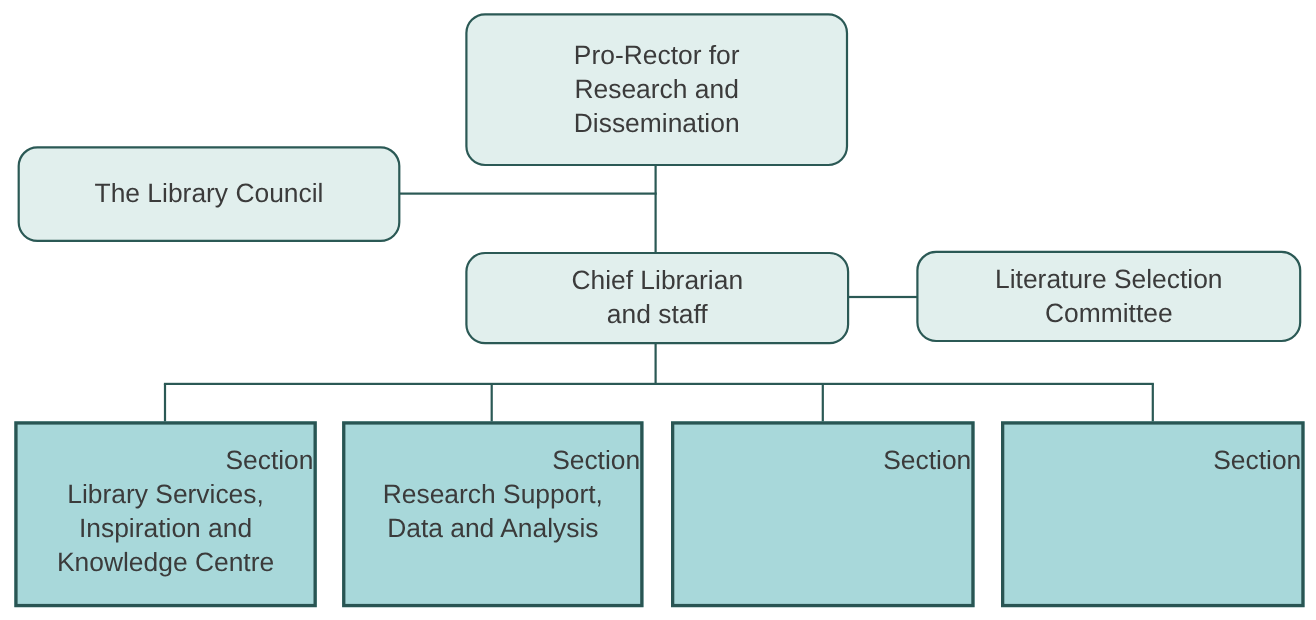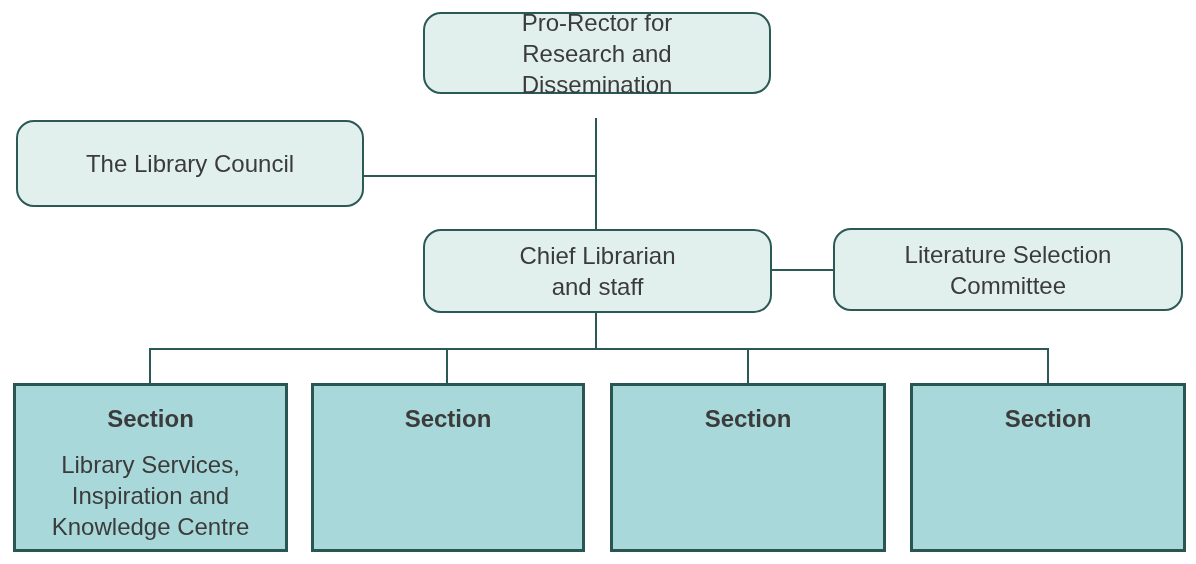--- a/index.html
+++ b/index.html
@@ -37,22 +37,22 @@
     border: 2px solid var(--rounded-border, #2b5955);
     border-radius: 18px;
     display: flex;
     align-items: center;
     justify-content: center;
     text-align: center;
     font-size: 24px;
     line-height: 31px;
     white-space: pre-line;
   }
-  .n-pro-rector { left: 423px; top: 12px;  width: 348px; height: 82px; }
-  .n-council    { left: 16px;  top: 120px; width: 348px; height: 87px;  }
+  .n-pro-rector { left: 423px; top: 12px;  width: 348px; height: 139px; }
+  .n-council    { left: 16px;  top: 133px; width: 348px; height: 87px;  }
   .n-chief      { left: 423px; top: 229px; width: 349px; height: 84px;  }
   .n-litcom     { left: 833px; top: 228px; width: 350px; height: 83px;  }
 
   
   .section {
     position: absolute;
     box-sizing: border-box;
     top: 383px;
     height: 169px;
     background: var(--section-fill, #a8d8da);
@@ -60,22 +60,22 @@
     text-align: center;
     font-size: 24px;
     line-height: 31px;
     padding-top: 17px;
   }
   .s-1 { left: 13px;  width: 275px; }
   .s-2 { left: 311px; width: 274px; }
   .s-3 { left: 610px; width: 276px; }
   .s-4 { left: 910px; width: 276px; }
 
-  .section-heading { font-weight: bold; }
-  .section-label   { white-space: pre-line; margin-top: 15px; }
+  .section-heading { font-weight: normal; text-align: right; }
+  .section-label   { white-space: pre-line; }
 </style>
 </head>
 <body>
 
 <div class="canvas">
 
   <div class="line l-top-to-chief"></div>
   <div class="line l-council-h"></div>
   <div class="line l-litcom-h"></div>
   <div class="line l-chief-down"></div>
@@ -99,20 +99,22 @@
 
   <div class="section s-1">
     <div class="section-heading">Section</div>
     <div class="section-label">Library Services,
 Inspiration and
 Knowledge Centre</div>
   </div>
 
   <div class="section s-2">
     <div class="section-heading">Section</div>
+    <div class="section-label">Research Support,
+Data and Analysis</div>
   </div>
 
   <div class="section s-3">
     <div class="section-heading">Section</div>
   </div>
 
   <div class="section s-4">
     <div class="section-heading">Section</div>
   </div>
 

